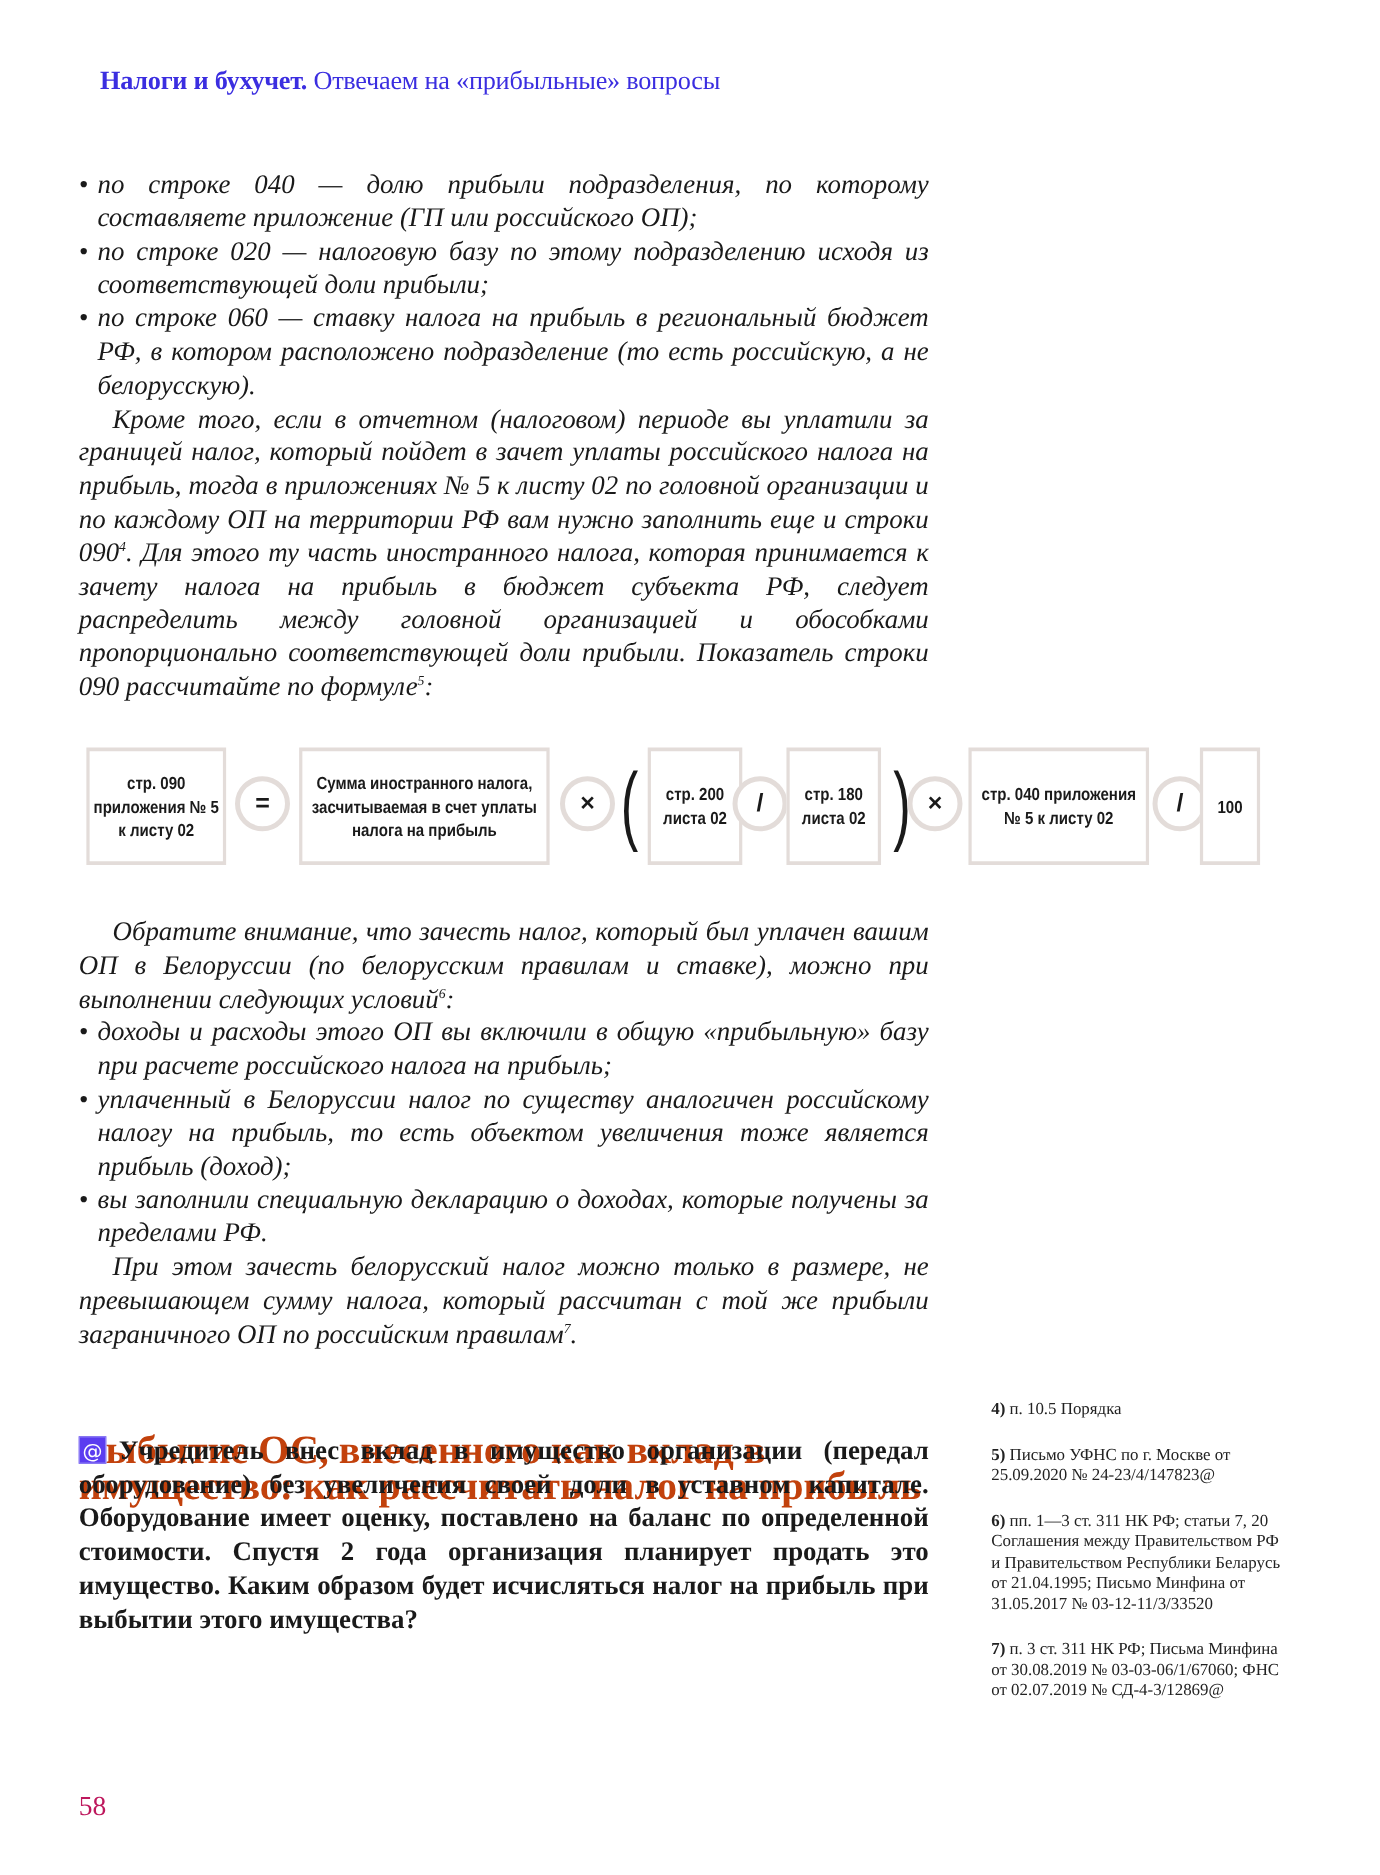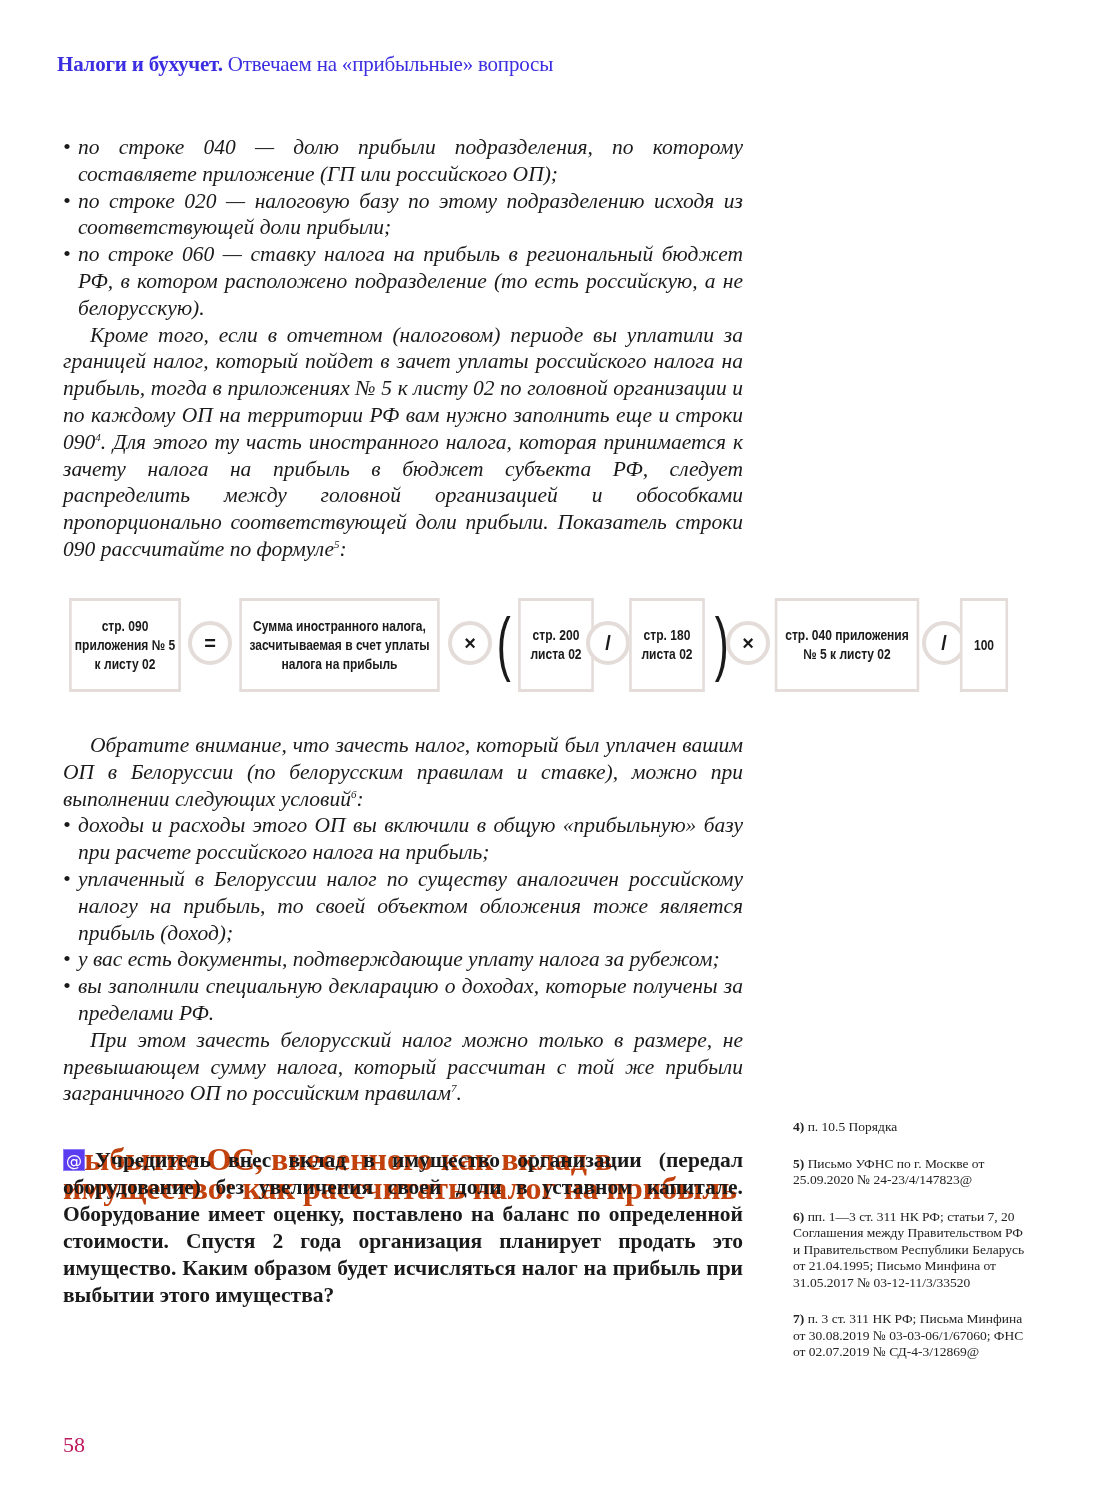--- a/index.html
+++ b/index.html
@@ -1,18 +1,18 @@
 <!DOCTYPE html>
 <html><head>
   <meta charset="utf-8">
   <style>
     html, body { margin: 0; padding: 0; background: #ffffff; }
     body { width: 1104px; height: 1500px; position: relative; overflow: hidden;
            font-family: "Liberation Serif", "DejaVu Serif", serif; color: #1a1a1a; }
-    .header { position: absolute; left: 57px; top: 52px; font-size: 21px; color: #3b2ee0; letter-spacing: -0.2px; }
+    .header { position: absolute; left: 80px; top: 52px; font-size: 21px; color: #3b2ee0; letter-spacing: -0.2px; }
     .header .bold { font-weight: bold; }
     .col { position: absolute; left: 63px; width: 680px; font-size: 21.5px; line-height: 26.8px; text-align: justify; }
     .col p { margin: 0; font-style: italic; }
     .indent { text-indent: 27px; }
     .bullet { padding-left: 15px; text-indent: -15px; }
     .bullet .dot { display: inline-block; width: 15px; text-indent: 0; }
     sup { font-size: 11px; vertical-align: 8px; line-height: 0; }
 
     .formula { position: absolute; left: 60px; top: 598px; width: 952px; height: 100px; }
     .fbox { position: absolute; top: 0; height: 94px; border: 3px solid #e3dcd9; background: #fff;
@@ -93,22 +93,21 @@
   <div class="fbox" style="left:896px; width:56px;">
     <div>
         <span>100</span>
       </div>
   </div>
 </div>
 
 <div class="col" style="top:732px;">
   <p class="indent"><span>Обратите внимание, что зачесть налог, который был уплачен вашим ОП в Белоруссии (по белорусским правилам и ставке), можно при выполнении следующих условий</span><sup>6</sup><span>:</span></p>
   <p class="bullet"><span class="dot">•</span><span>доходы и расходы этого ОП вы включили в общую «прибыльную» базу при расчете российского налога на прибыль;</span></p>
-  <p class="bullet"><span class="dot">•</span><span>уплаченный в Белоруссии налог по существу аналогичен российскому налогу на прибыль, то своей объектом обложения тоже является прибыль (доход);</span></p>
-  <p class="bullet"><span class="dot">•</span><span>у вас есть документы, подтверждающие уплату налога за рубежом;</span></p>
+  <p class="bullet"><span class="dot">•</span><span>уплаченный в Белоруссии налог по существу аналогичен российскому налогу на прибыль, то есть объектом увеличения тоже является прибыль (доход);</span></p>
   <p class="bullet"><span class="dot">•</span><span>вы заполнили специальную декларацию о доходах, которые получены за пределами РФ.</span></p>
   <p class="indent"><span>При этом зачесть белорусский налог можно только в размере, не превышающем сумму налога, который рассчитан с той же прибыли заграничного ОП по российским правилам</span><sup>7</sup><span>.</span></p>
 </div>
 
 <div class="h2">Выбытие ОС, внесенного как вклад в имущество: как рассчитать налог на прибыль</div>
 
 <div class="question">
   <span class="at-icon">@</span><span>Учредитель внес вклад в имущество организации (передал оборудование) без увеличения своей доли в уставном капитале. Оборудование имеет оценку, поставлено на баланс по определенной стоимости. Спустя 2 года организация планирует продать это имущество. Каким образом будет исчисляться налог на прибыль при выбытии этого имущества?</span>
 </div>
 

